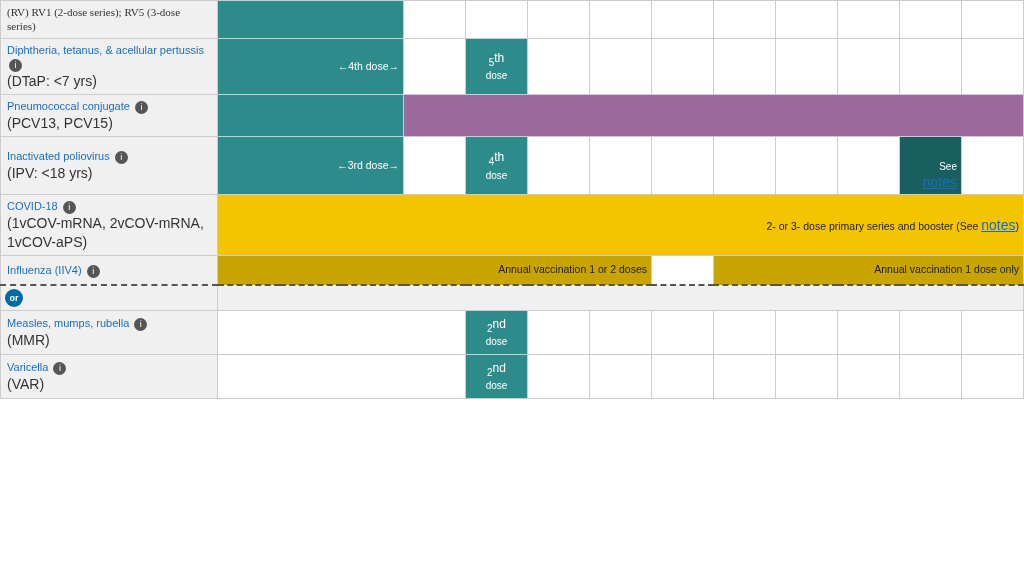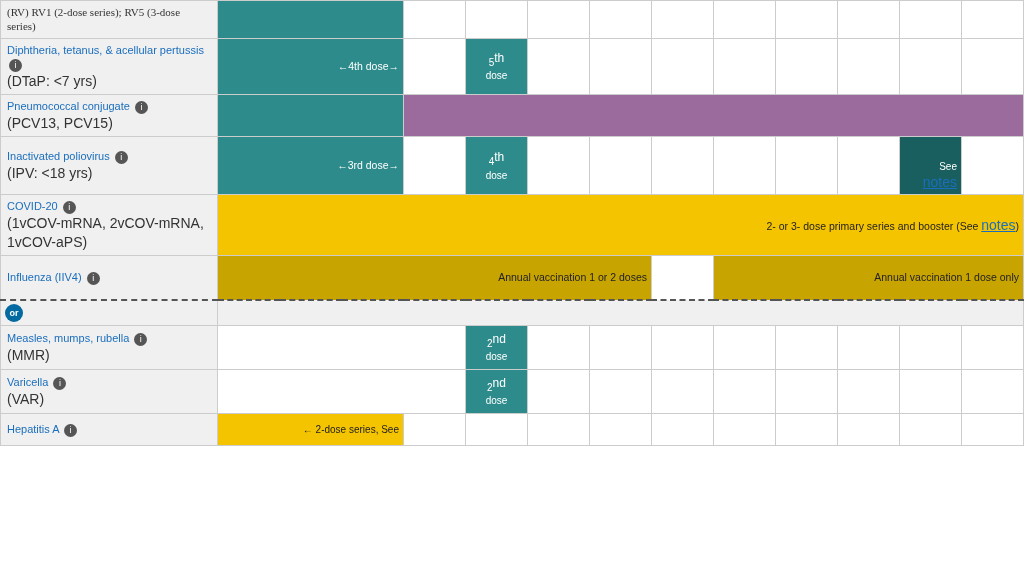--- a/index.html
+++ b/index.html
@@ -242,33 +242,33 @@
         <td class="empty"></td>
         <td class="dark-teal">
           <div class="right-text">See<br><span class="notes-link">notes</span></div>
         </td>
         <td class="empty"></td>
       </tr>
 
       <tr style="height:44px; background:#f5c400;">
         <td class="vaccine-cell" style="background:#f0f0f0;">
           <div>
-            <span class="vaccine-name">COVID-20</span>
+            <span class="vaccine-name">COVID-18</span>
             <span class="info-icon">i</span>
           </div>
           <div class="vaccine-sub">(1vCOV-mRNA, 2vCOV-mRNA, 1vCOV-aPS)</div>
         </td>
         <td class="yellow" colspan="13">
           <div class="span-text">
             2- or 3- dose primary series and booster (See <span class="notes-link">notes</span>)
           </div>
         </td>
       </tr>
 
-      <tr style="height:45px;">
+      <tr style="height:30px;">
         <td class="vaccine-cell">
           <div>
             <span class="vaccine-name">Influenza (IIV4)</span>
             <span class="info-icon">i</span>
           </div>
         </td>
         <td class="olive" colspan="7">
           <div class="span-text">Annual vaccination 1 or 2 doses</div>
         </td>
         <td class="empty"></td>
@@ -322,37 +322,16 @@
         <td class="empty"></td>
         <td class="empty"></td>
         <td class="empty"></td>
         <td class="empty"></td>
         <td class="empty"></td>
         <td class="empty"></td>
         <td class="empty"></td>
         <td class="empty"></td>
       </tr>
 
-      <tr style="height:32px;">
-        <td class="vaccine-cell">
-          <div>
-            <span class="vaccine-name">Hepatitis A</span>
-            <span class="info-icon">i</span>
-          </div>
-        </td>
-        <td class="yellow" colspan="3">
-          <div class="span-text" style="font-size:10px;">← 2-dose series, See</div>
-        </td>
-        <td class="empty"></td>
-        <td class="empty"></td>
-        <td class="empty"></td>
-        <td class="empty"></td>
-        <td class="empty"></td>
-        <td class="empty"></td>
-        <td class="empty"></td>
-        <td class="empty"></td>
-        <td class="empty"></td>
-        <td class="empty"></td>
-      </tr>
 
     </tbody>
   </table>
 </div>
 
 </body></html>

